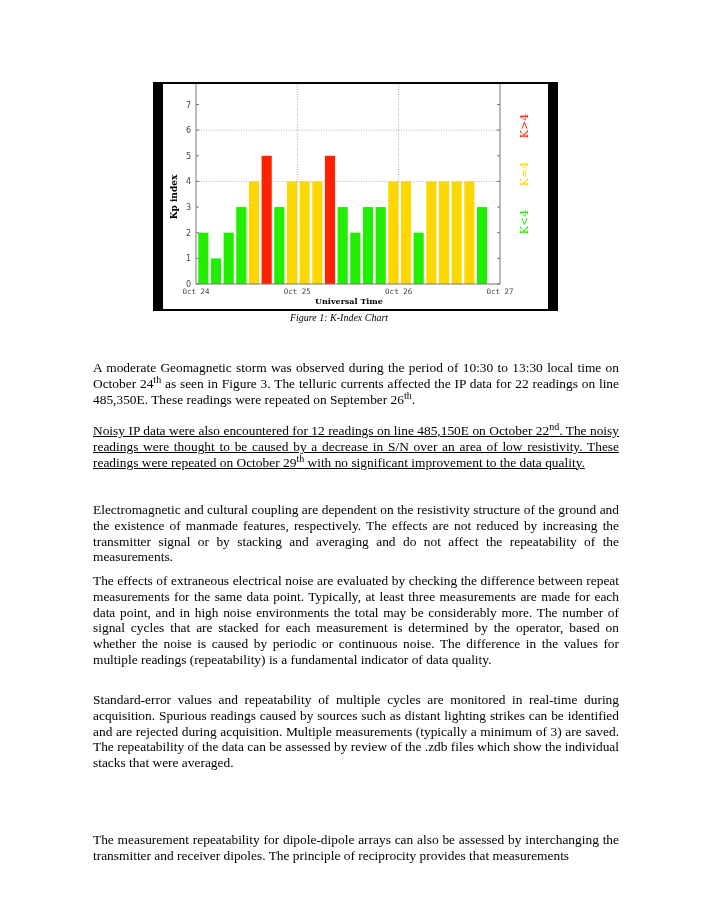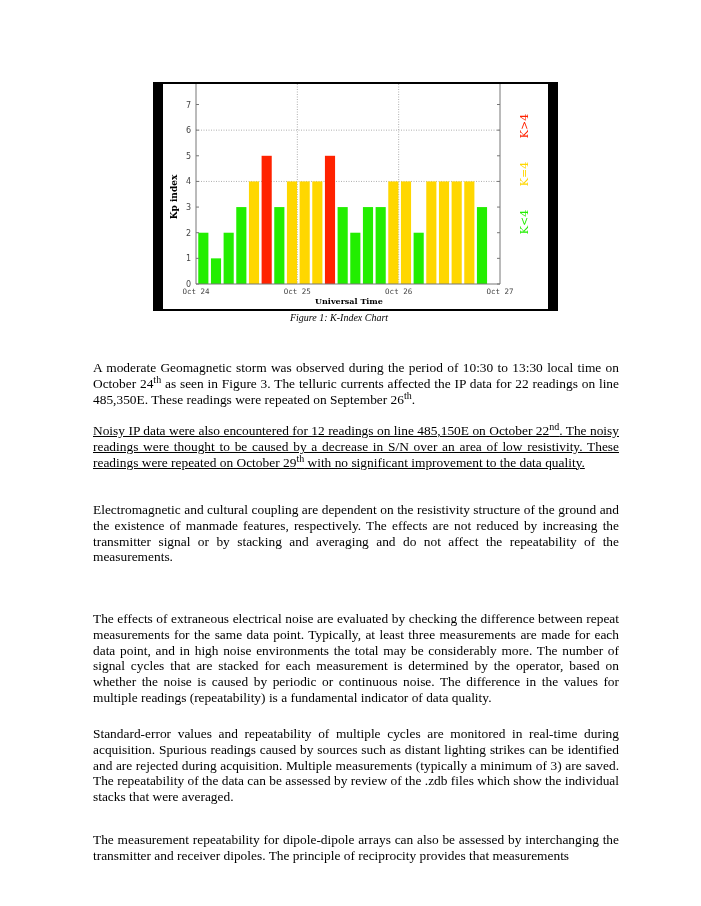--- a/index.html
+++ b/index.html
@@ -10,22 +10,22 @@
   .figure-inner { position: absolute; left: 10px; top: 2px; width: 385px; height: 225px; background: #fff; }
   #chart-svg { position: absolute; left: 153px; top: 82px; }
   .caption { position: absolute; left: 134px; top: 312px; width: 410px; text-align: center;
              font-style: italic; font-size: 10px; }
   .body-text { position: absolute; left: 93px; width: 526px; font-size: 13.4px; line-height: 15.8px;
                text-align: justify; }
   .body-text sup { font-size: 10px; line-height: 0; vertical-align: super; }
   #p1 { top: 360px; }
   #p2 { top: 423px; text-decoration: underline; }
   #p3 { top: 502px; }
-  #p4 { top: 611px; }
-  #p5 { top: 726px; font-family: Liberation Serif, serif; }
+  #p4 { top: 573px; }
+  #p5 { top: 692px; font-family: Liberation Serif, serif; }
   #p6 { top: 832px; }
 </style>
 </head>
 <body>
 
 <div class="figure-frame">
   <div class="figure-inner"></div>
 </div>
 
 <svg id="chart-svg" width="405" height="229" xmlns="http://www.w3.org/2000/svg">

